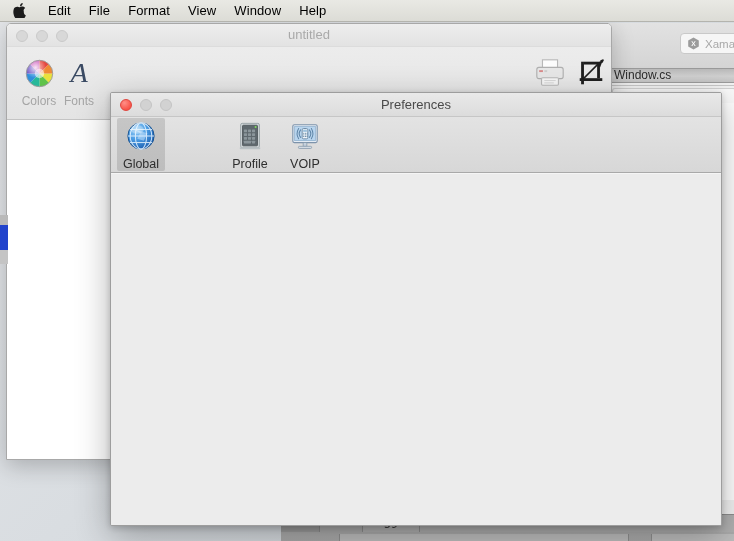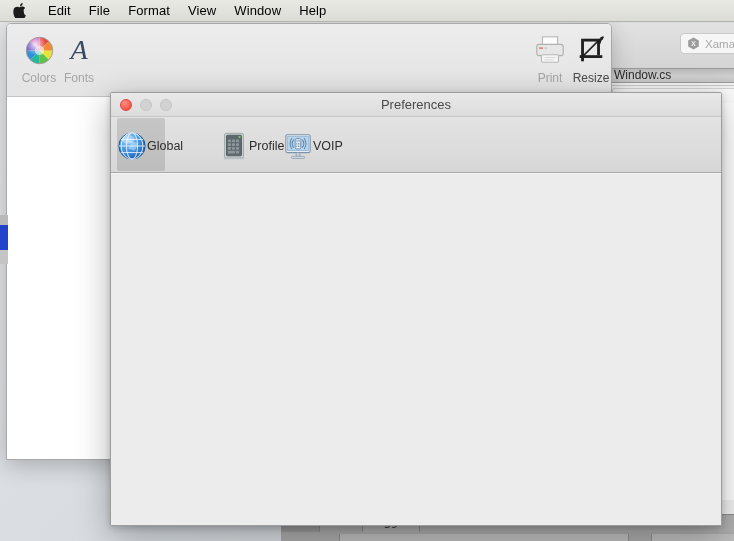--- a/index.html
+++ b/index.html
@@ -320,20 +320,21 @@
     position: relative;
     width: 100%; height: 55px;
     background: linear-gradient(to bottom, #e3e3e3 0%, #d7d7d7 100%);
     border-bottom: 1px solid #a9a9a9;
   }
   .pt-item {
     position: absolute;
     top: 1px;
     height: 53px;
     display: flex;
+    flex-direction: column;
     align-items: center;
     justify-content: space-between;
     padding-top: 2px;
     box-sizing: border-box;
   }
   .pt-item.selected {
     background: linear-gradient(to bottom, #c6c6c6 0%, #bdbdbd 100%);
     border-radius: 2px;
   }
   .pt-glyph {
@@ -402,20 +403,28 @@
       <div class="bcell c2"></div>
       <div class="bcell c3">59</div>
       <div class="bcell c4"></div>
     </div>
     <div class="ide-bottom-row2"></div>
     <div class="ide-bottom-row2b"></div>
   </div>
 
   <div class="doc-window">
 
+    <div class="doc-titlebar">
+      <div class="tl-group">
+        <span class="tl inactive"></span>
+        <span class="tl inactive"></span>
+        <span class="tl inactive"></span>
+      </div>
+      <div class="doc-title">untitled</div>
+    </div>
 
     <div class="doc-toolbar">
 
       <div class="tb-item" style="left:4px;">
         <div class="tb-glyph">
           <svg viewBox="0 0 34 34" width="31" height="31">
             <defs>
               <radialGradient id="cwShine" cx="35%" cy="28%" r="72%">
                 <stop offset="0%" stop-color="#ffffff" stop-opacity=".85"></stop>
                 <stop offset="55%" stop-color="#ffffff" stop-opacity="0"></stop>

